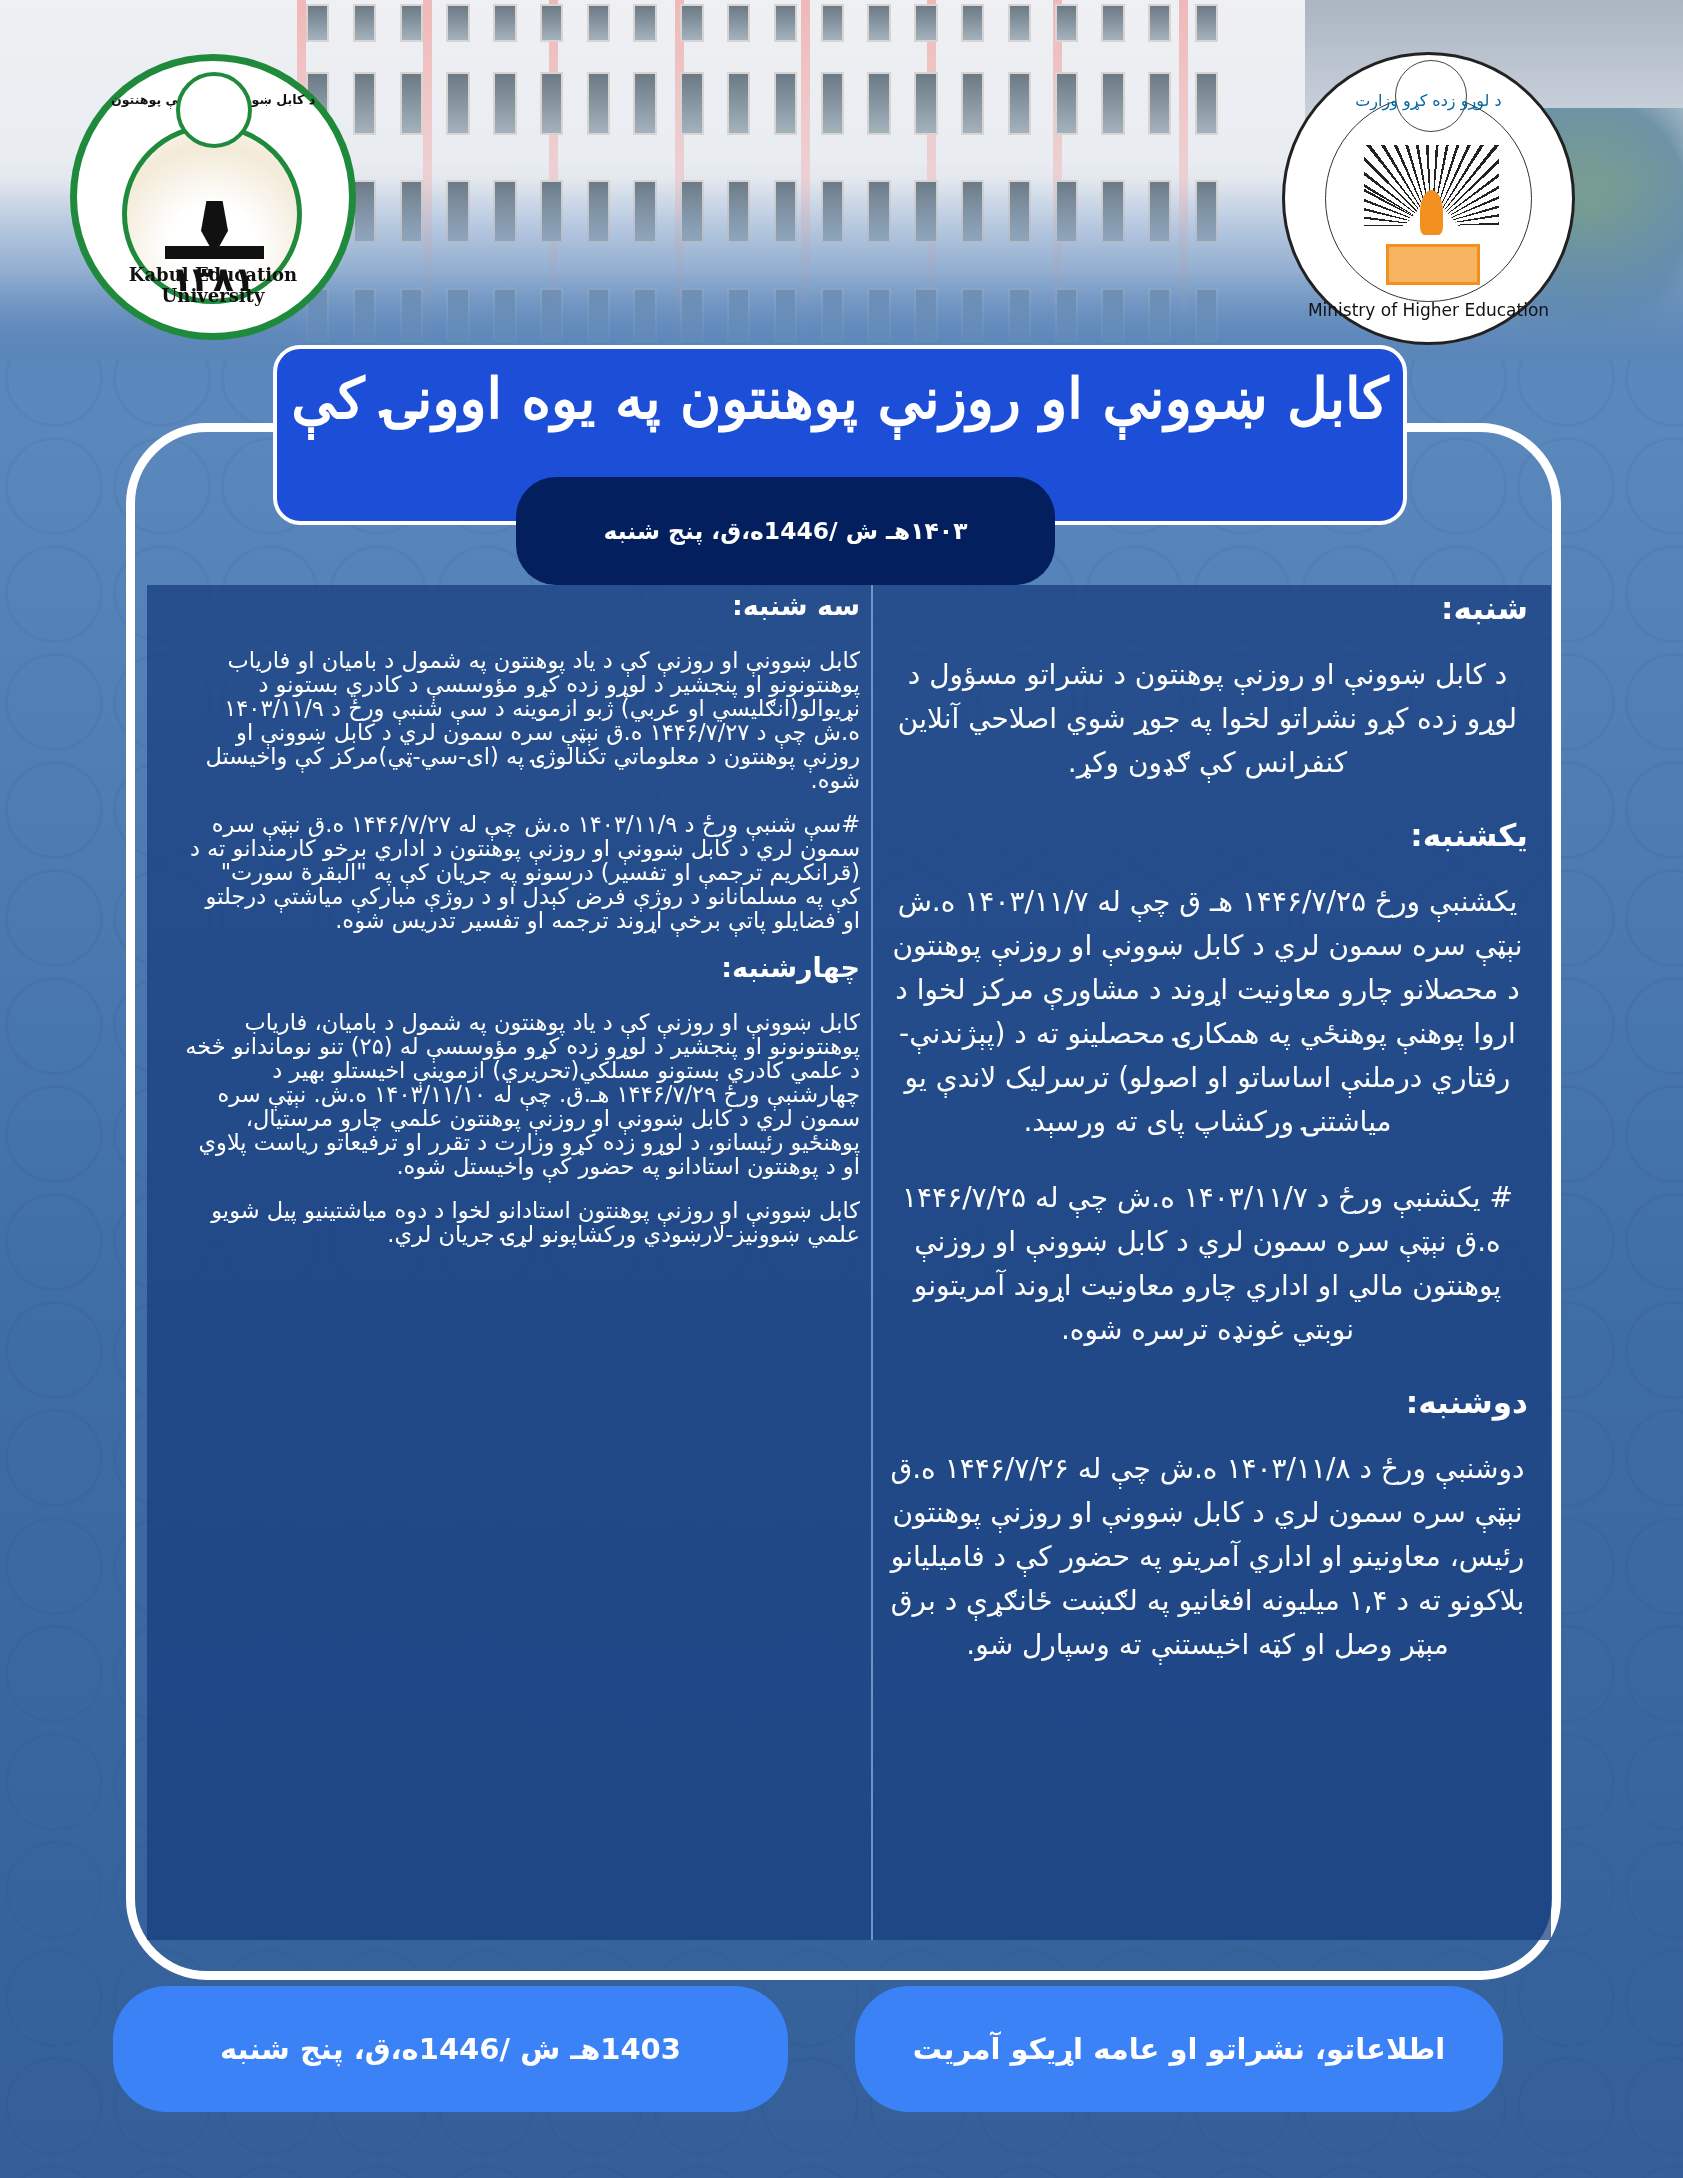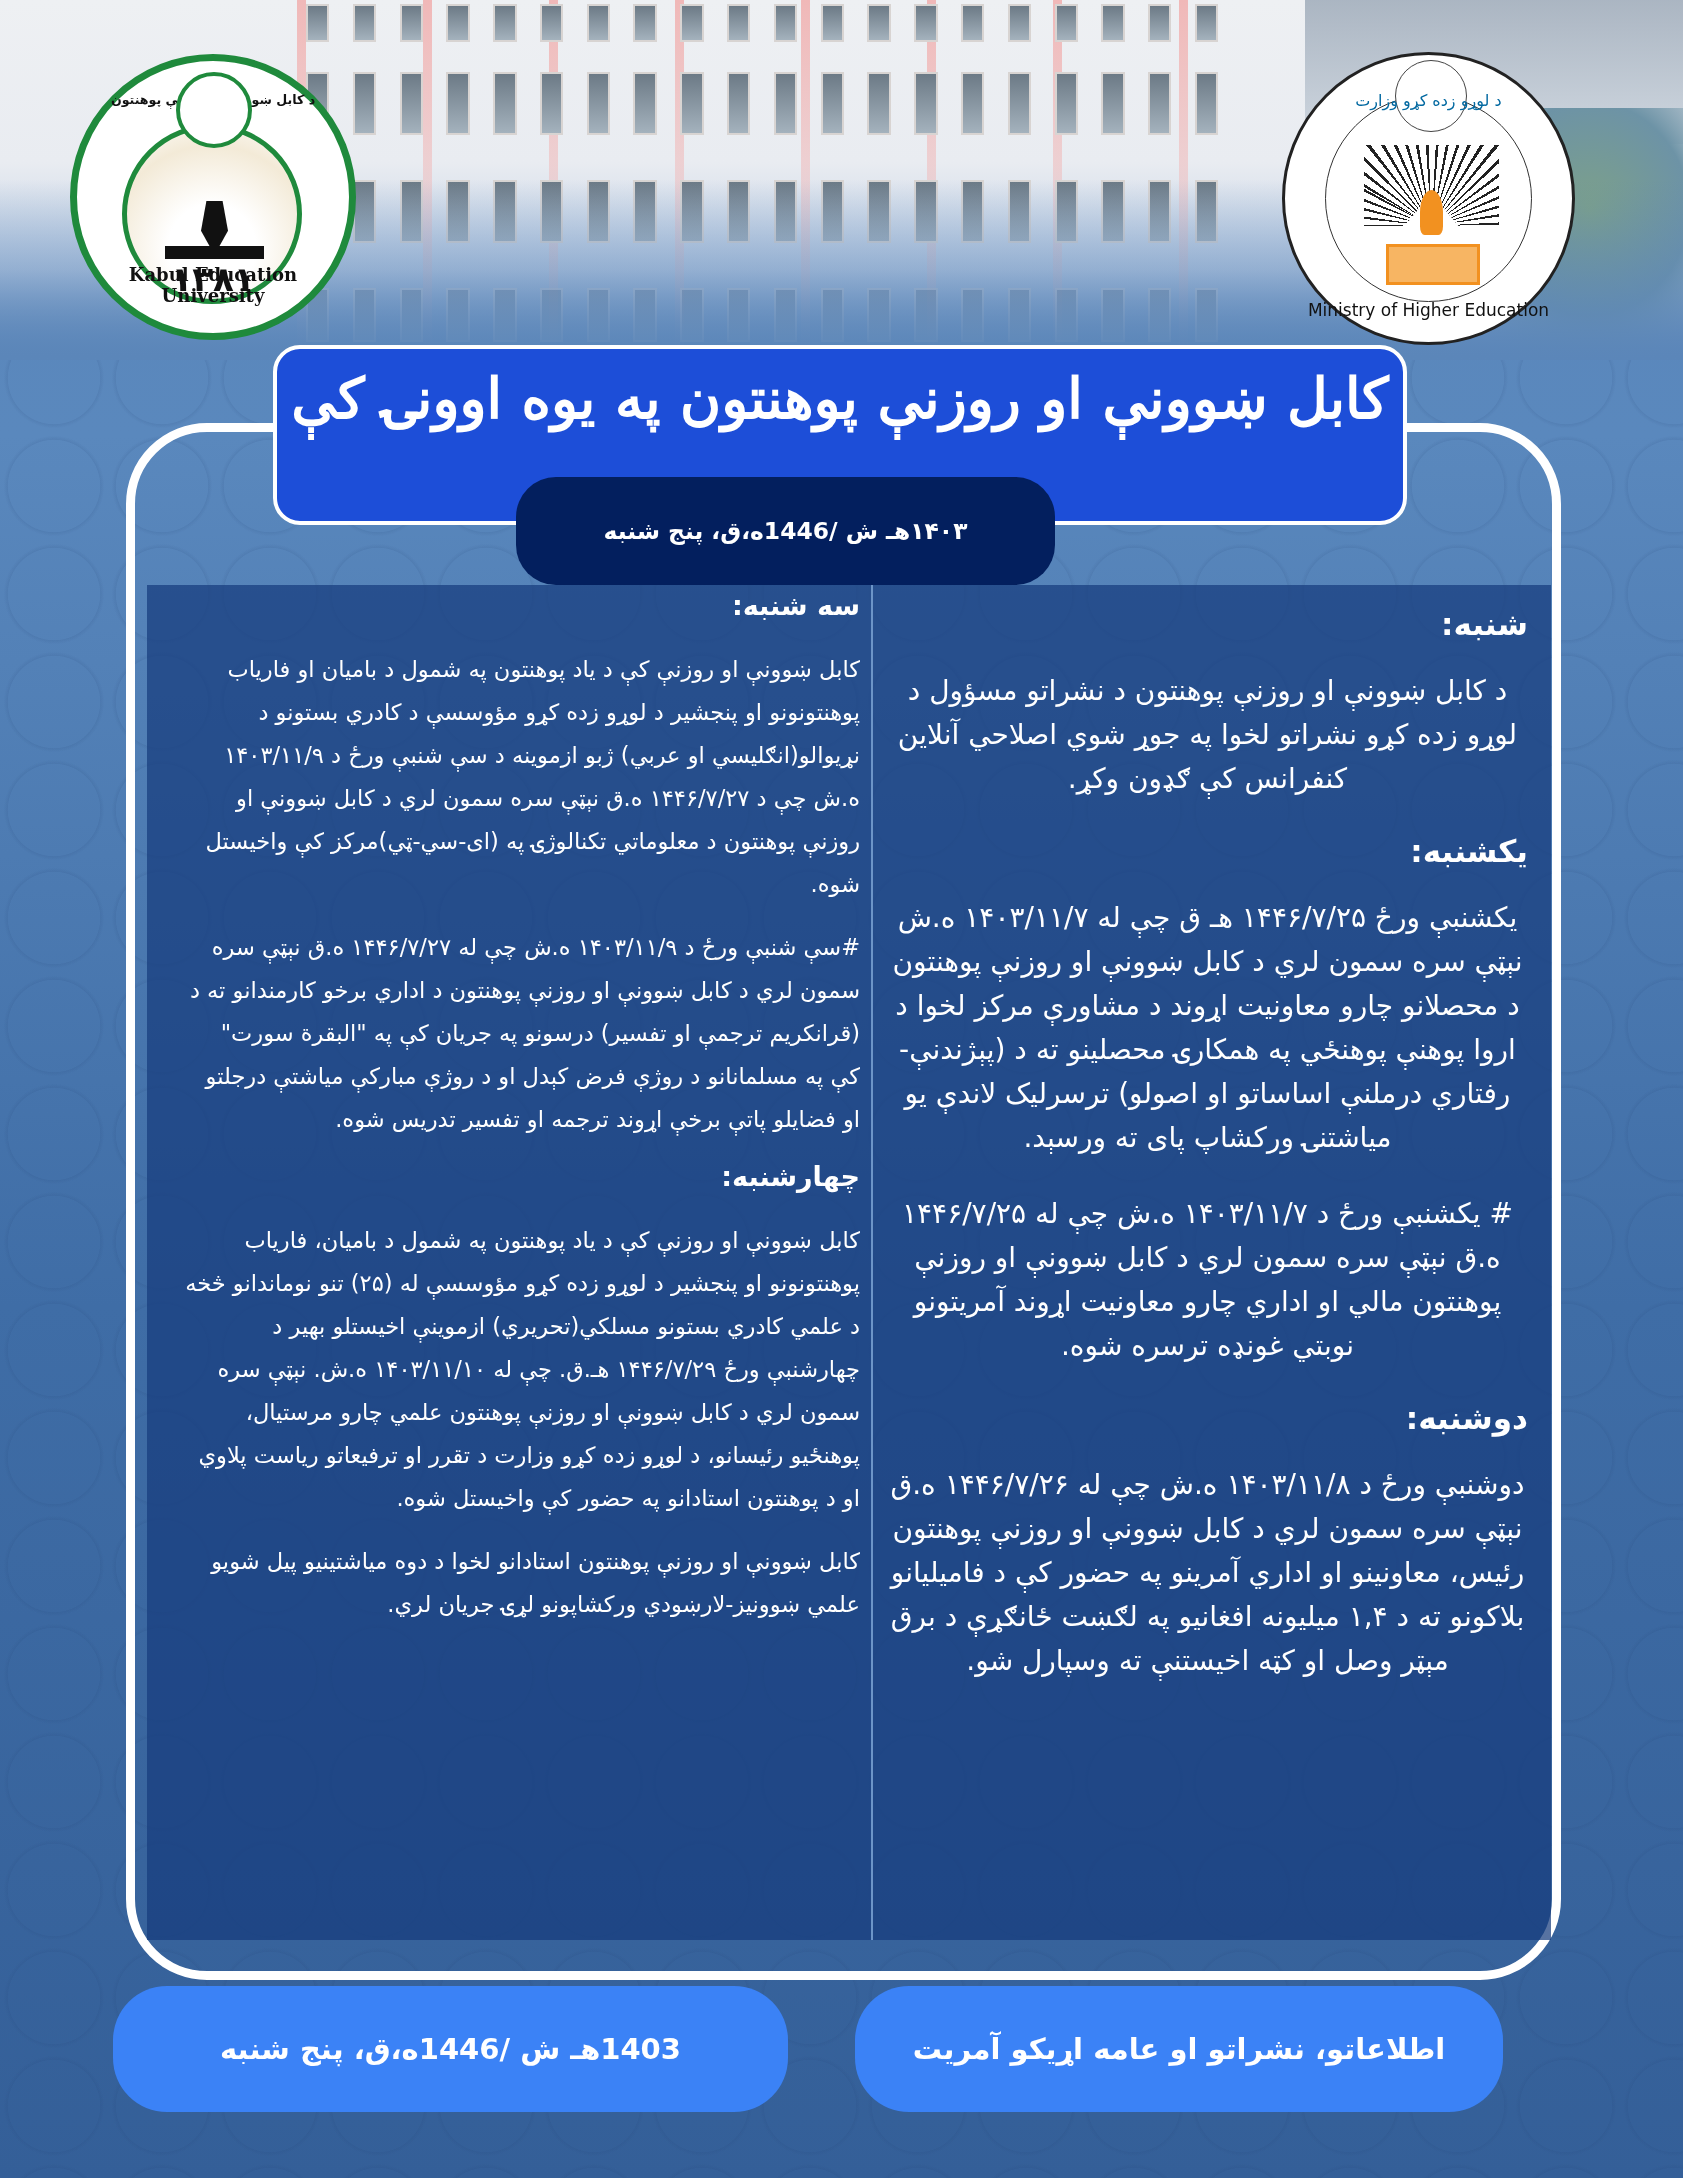--- a/index.html
+++ b/index.html
@@ -77,23 +77,23 @@
   .content {
     position:absolute; left:147px; top:585px; width:1404px; height:1355px;
     background: rgba(22,60,125,0.72);
   }
   .divider { position:absolute; left:871px; top:585px; width:1.8px; height:1355px; background:#6d95c8; }
   .col { position:absolute; top:590px; direction:rtl; color:#fff; }
   .col-right { left:887px; width:641px; }
   .col-left { left:185px; width:675px; }
   .day-title { font-size:31px; font-weight:bold; margin:0 0 27px 0; }
   .col-right .para { font-size:28px; line-height:44px; margin:0 0 32px 0;text-align:center; }
-  .col-left .para { font-size:22.5px; line-height:43px; margin:0 0 20px 0; }
+  .col-left .para { font-size:22.5px; line-height:24px; margin:0 0 20px 0; }
   .col-left .day-title { font-size:27px; margin-bottom:27px; }
-  .col-right .day-title { margin-top:16px; }
+  .col-right .day-title { margin-top:0; }
 
   
   .footer-pill {
     position:absolute; top:1986px; height:126px; background:#3b82f6; border-radius:54px;
     display:flex; align-items:center; justify-content:center;
     color:#fff; font-size:29px; font-weight:bold; direction:rtl;
   }
   .footer-left { left:113px; width:675px; }
   .footer-right { left:855px; width:648px; }
 </style>

